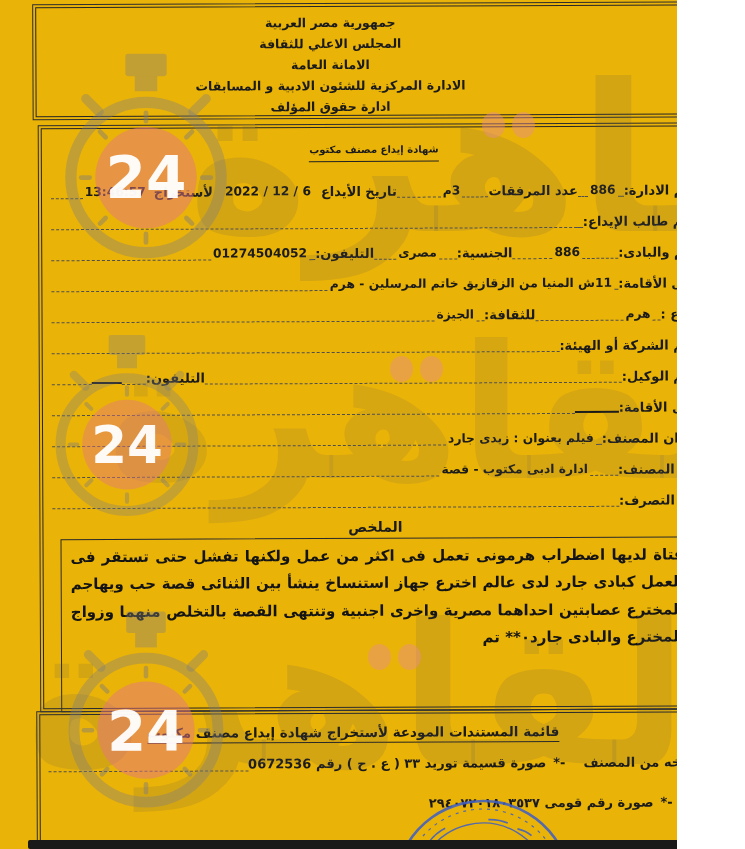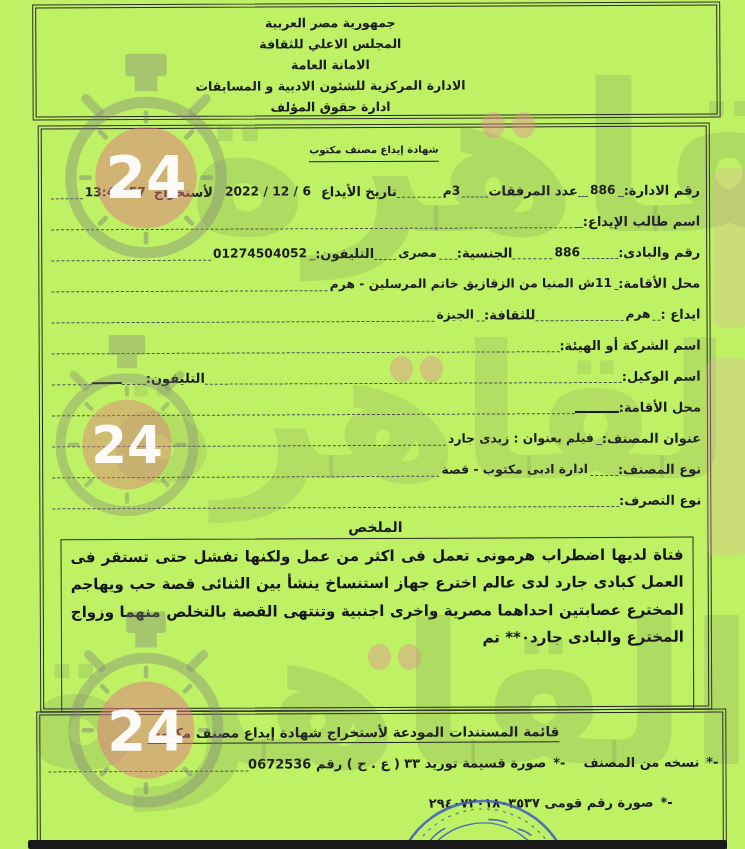--- a/index.html
+++ b/index.html
@@ -1,17 +1,17 @@
 <!DOCTYPE html>
 <html lang="ar"><head>
 <meta charset="utf-8">
 <style>
   html,body{margin:0;padding:0;}
   body{width:745px;height:849px;background:#ffffff;font-family:"DejaVu Sans",sans-serif;}
-  .page{position:relative;width:745px;height:849px;overflow:hidden;background:#bef264;color:#1b1b1b;}
+  .page{position:relative;width:677px;height:849px;overflow:hidden;background:#eab308;color:#1b1b1b;}
   .doc{position:absolute;inset:0;transform:rotate(-0.25deg);}
   .dbox{position:absolute;border:1.6px solid #262626;outline:1px solid #2e2e2e;outline-offset:2px;background:transparent;}
   
   .header-box{left:37px;top:6px;width:680px;height:108px;}
   .hline{text-align:center;padding-right:92px;font-size:12.5px;font-weight:bold;line-height:21px;}
   .hline:first-child{margin-top:5px;}
   
   .main-box{left:42px;top:127px;width:664px;height:579px;}
   .cert-title-wrap{text-align:center;margin-top:10px;}
   .cert-title{display:inline-block;font-size:10px;font-weight:bold;border-bottom:1.6px solid #222;padding-bottom:6px;}

